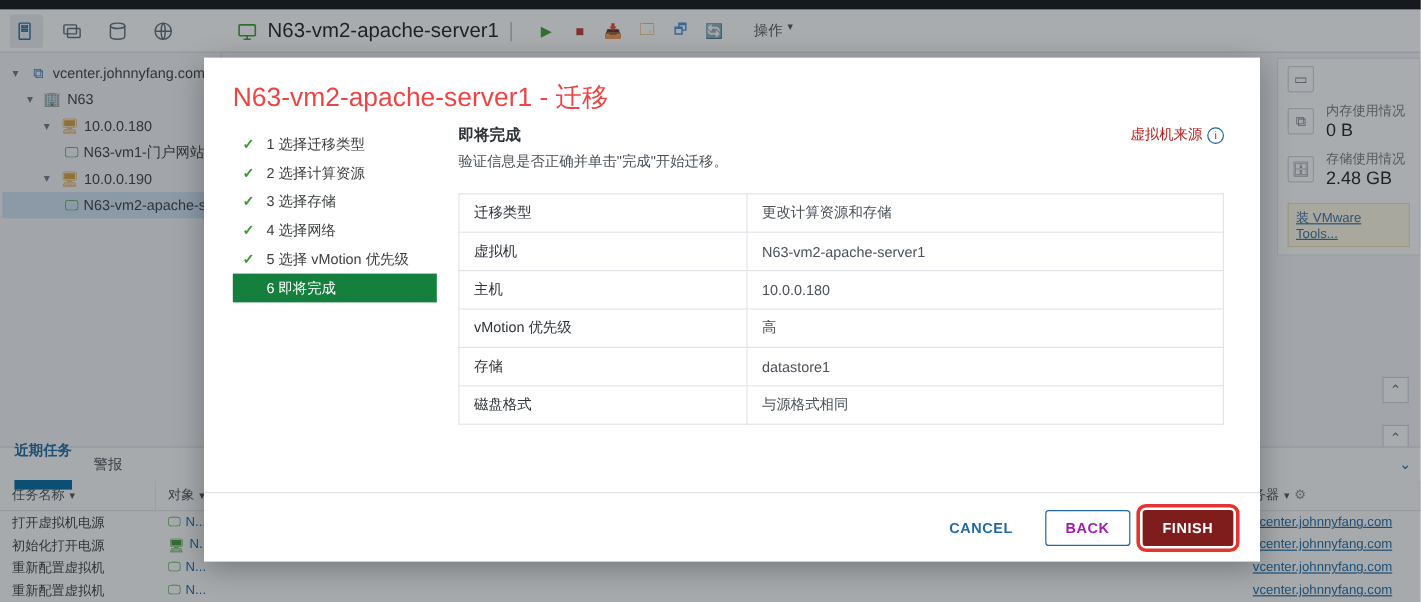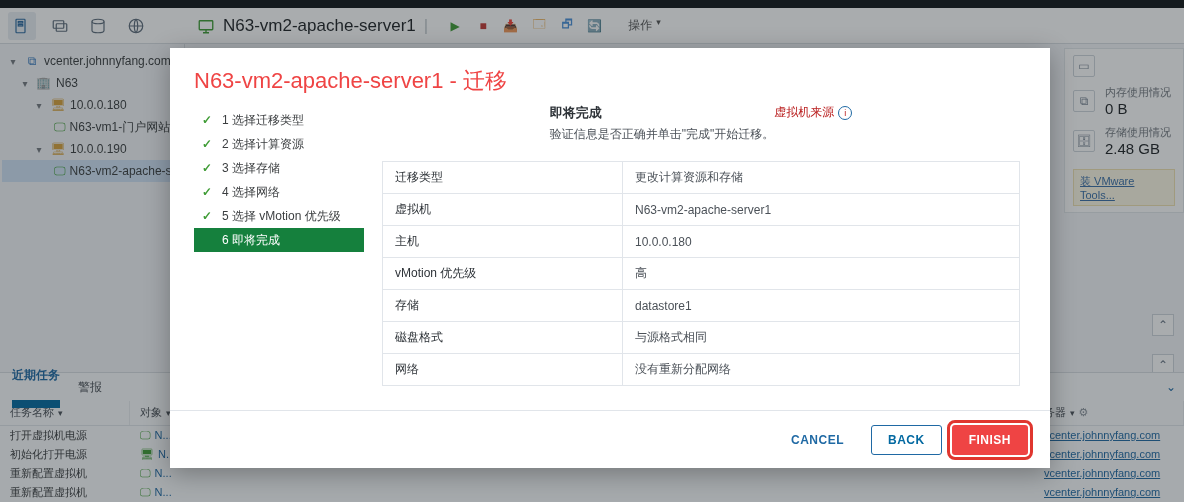--- a/index.html
+++ b/index.html
@@ -35,34 +35,34 @@
   .mask{position:absolute;inset:0;background:rgba(30,36,42,0.38)}
   .dlg{position:absolute;left:170px;top:48px;width:880px;height:420px;background:#fff;box-shadow:0 6px 24px rgba(0,0,0,.3);display:flex;flex-direction:column}
   .dlg-h{padding:18px 24px 8px;font-size:22px;font-weight:300;color:#ef4444}
   .dlg-b{flex:1;display:flex;padding:0 24px}
   .steps{width:170px;padding-top:4px}
   .step{display:flex;align-items:center;height:24px;font-size:12px;color:#3b3e40;gap:8px;padding:0 8px}
   .step.done::before{content:"✓";color:#3f9c35;font-weight:bold;width:12px}
   .step.cur{background:#15803d;color:#fff;font-weight:500}
   .step.cur::before{content:"";width:12px}
   .pane{flex:1;padding:0 6px 0 18px}
-  .pane-h{display:flex;justify-content:center;align-items:flex-start}
+  .pane-h{display:flex;justify-content:space-between;align-items:flex-start}
   .pane-h h3{font-size:13px;font-weight:600;color:#2e3338;margin-bottom:4px}
   .pane-h .desc{font-size:12px;color:#4b5158}
   .srclnk{color:#b91c1c;font-size:12px;display:flex;align-items:center;gap:4px}
   .srclnk .info{width:14px;height:14px;border:1px solid #1f69a4;border-radius:50%;display:flex;align-items:center;justify-content:center;font-size:9px}
   table.sum{width:100%;border-collapse:collapse;margin-top:18px;font-size:12px}
   table.sum td{border:1px solid #e1e5ea;padding:7px 12px}
   table.sum td:first-child{width:240px;color:#2e3338}
   table.sum td:last-child{color:#4b5158}
   .dlg-f{height:58px;border-top:1px solid #e1e5ea;display:flex;align-items:center;justify-content:flex-end;gap:10px;padding:0 22px}
   .btn{height:30px;padding:0 16px;font-size:12px;font-weight:600;letter-spacing:.5px;border-radius:3px;border:1px solid transparent;background:none;display:flex;align-items:center}
   .btn.txt{color:#1f69a4}
-  .btn.outl{color:#0369a1;border-color:#1f69a4}
-  .btn.pri{background:#ef4444;color:#fff;outline:3px solid #e0362f;outline-offset:2px}
+  .btn.outl{color:#a21caf;border-color:#1f69a4}
+  .btn.pri{background:#7f1d1d;color:#fff;outline:3px solid #e0362f;outline-offset:2px}
   
   .tasks{position:absolute;left:0;right:0;bottom:0;height:130px;background:#fbfcfd;border-top:1px solid #d8dde3;display:flex;flex-direction:column}
   .ttabs{height:28px;display:flex;align-items:center;gap:18px;padding:0 12px;font-size:12px;color:#4b5158;position:relative}
   .ttabs .on{color:#1f69a4;font-weight:700;border-bottom:8px solid #0369a1;padding-bottom:16px}
   .ttabs .pin{position:absolute;right:8px;color:#1f69a4}
   .thead{height:26px;display:flex;align-items:center;font-size:11px;color:#4b5158;border-bottom:1px solid #e1e5ea}
   .thead div{padding:0 10px;border-right:1px solid #e8ecef;display:flex;align-items:center;gap:4px;height:100%}
   .col-name{width:130px}.col-obj{width:140px}.col-srv{width:150px;margin-left:auto}.col-fill{flex:1}
   .trow{height:20px;display:flex;align-items:center;font-size:11px;color:#3b3e40}
   .trow div{padding:0 10px}
@@ -301,24 +301,20 @@
               <td>高</td>
             </tr>
         <tr>
               <td>存储</td>
               <td>datastore1</td>
             </tr>
         <tr>
               <td>磁盘格式</td>
               <td>与源格式相同</td>
             </tr>
-        <tr>
-              <td>网络</td>
-              <td>没有重新分配网络</td>
-            </tr>
       </tbody>
         </table>
     </div>
   </div>
   <div class="dlg-f">
     <button class="btn txt">CANCEL</button>
     <button class="btn outl">BACK</button>
     <button class="btn pri">FINISH</button>
   </div>
 </div>

